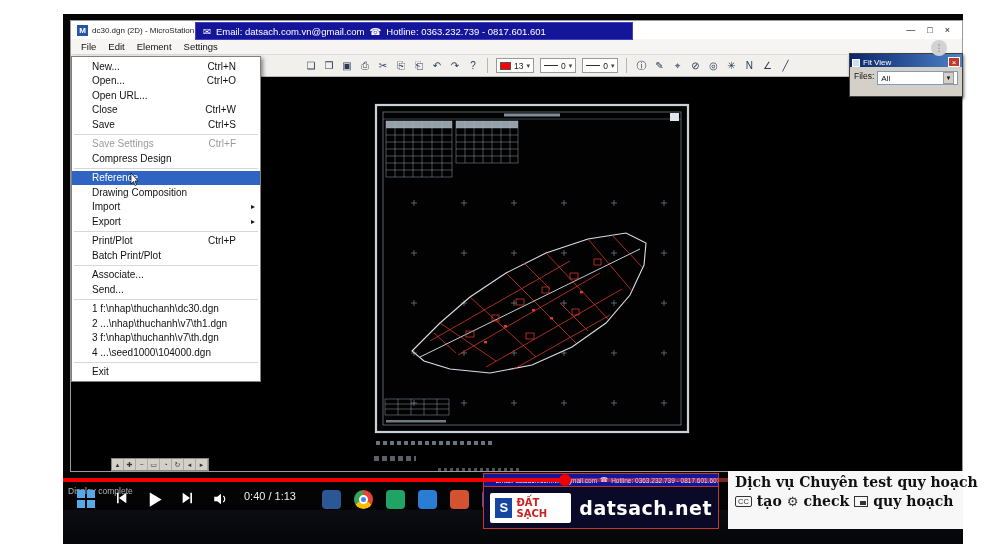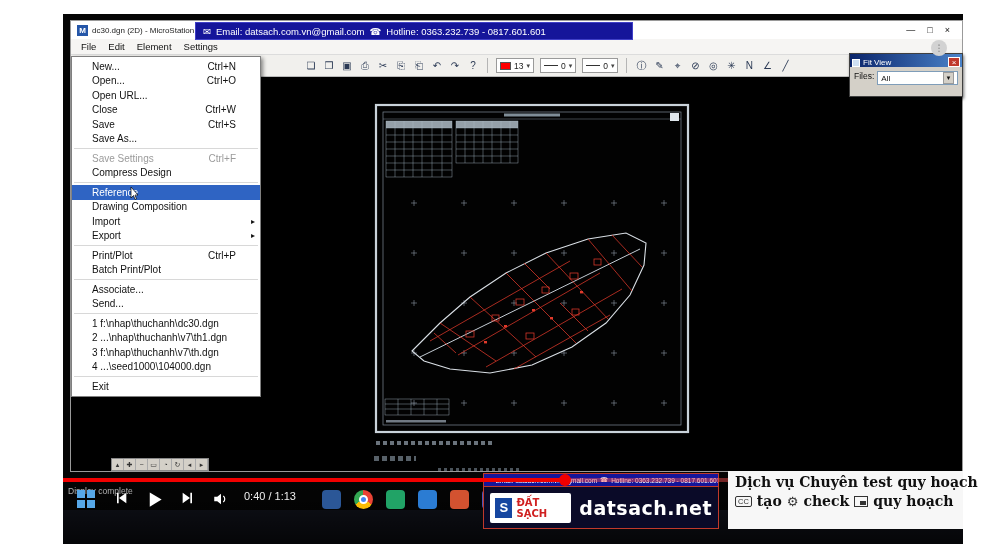--- a/index.html
+++ b/index.html
@@ -293,24 +293,20 @@
             <span class="sc"></span>
           </div>
           <div class="mi">
             <span class="lbl">Close</span>
             <span class="sc">Ctrl+W</span>
           </div>
           <div class="mi">
             <span class="lbl">Save</span>
             <span class="sc">Ctrl+S</span>
           </div>
-          <div class="mi">
-            <span class="lbl">Save As...</span>
-            <span class="sc"></span>
-          </div>
           <div class="sep"></div>
           <div class="mi disabled">
             <span class="lbl">Save Settings</span>
             <span class="sc">Ctrl+F</span>
           </div>
           <div class="mi">
             <span class="lbl">Compress Design</span>
             <span class="sc"></span>
           </div>
           <div class="sep"></div>

